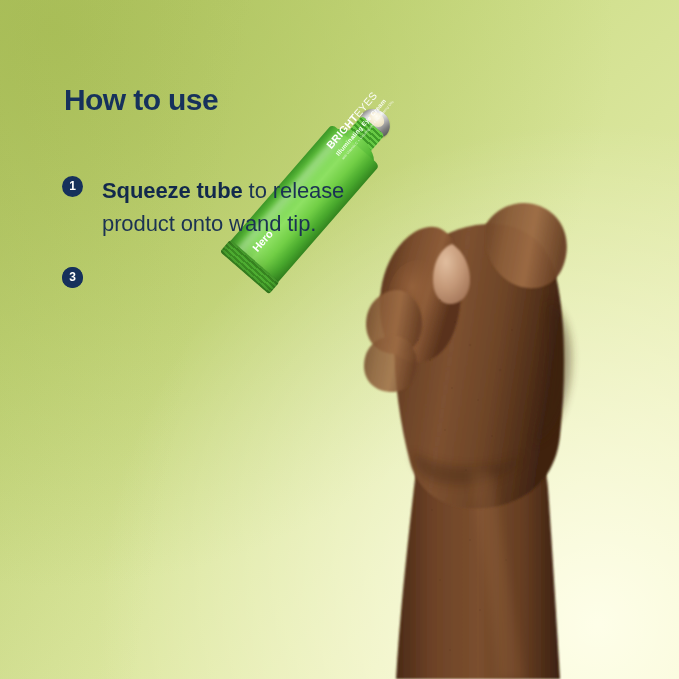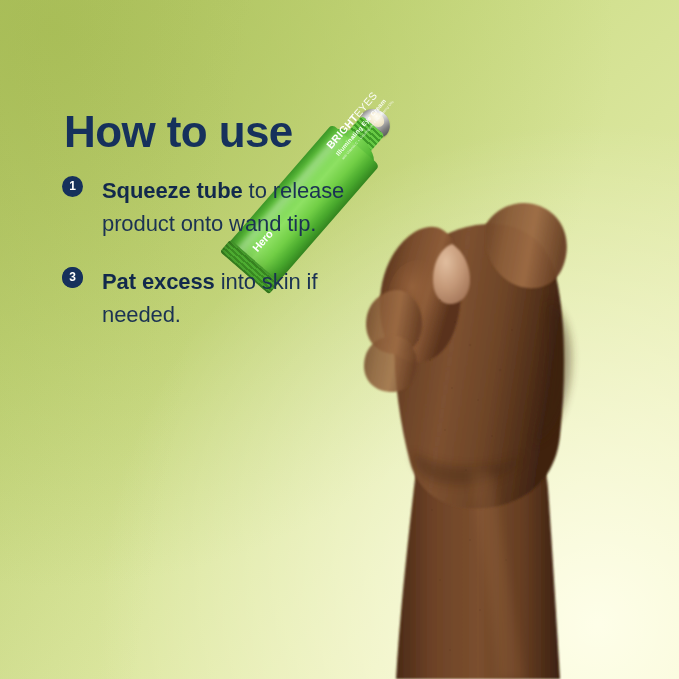--- a/index.html
+++ b/index.html
@@ -24,22 +24,22 @@
     position: absolute;
     inset: 0;
     background: linear-gradient(100deg, rgba(150,170,70,0.18) 0%, rgba(150,170,70,0.0) 32%);
     pointer-events: none;
   }
 
   
   .headline {
     position: absolute;
     left: 64px;
-    top: 80px;
-    font-size: 44px;
+    top: 64px;
+    font-size: 30px;
     font-weight: 700;
     letter-spacing: -0.6px;
     color: #16315c;
     line-height: 1.05;
     white-space: nowrap;
   }
 
   .steps {
     position: absolute;
     left: 62px;
@@ -371,18 +371,17 @@
       <div class="badge">1</div>
       <div class="step-text"><span class="lead">Squeeze tube</span><span> to release product onto wand tip.</span></div>
     </div>
 
     <div class="step">
       <div class="badge">2</div>
     </div>
 
     <div class="step">
       <div class="badge">3</div>
-      <div class="step-text"><span class="lead">Pat excess</span><span> into skin if needed.</span></div>
     </div>
 
   </div>
 
 </div>
 
 </body></html>

